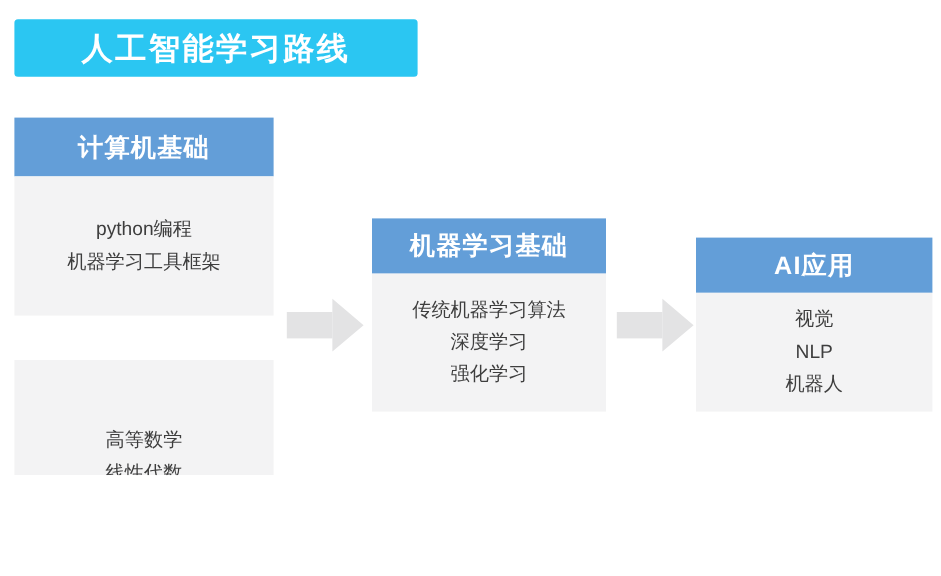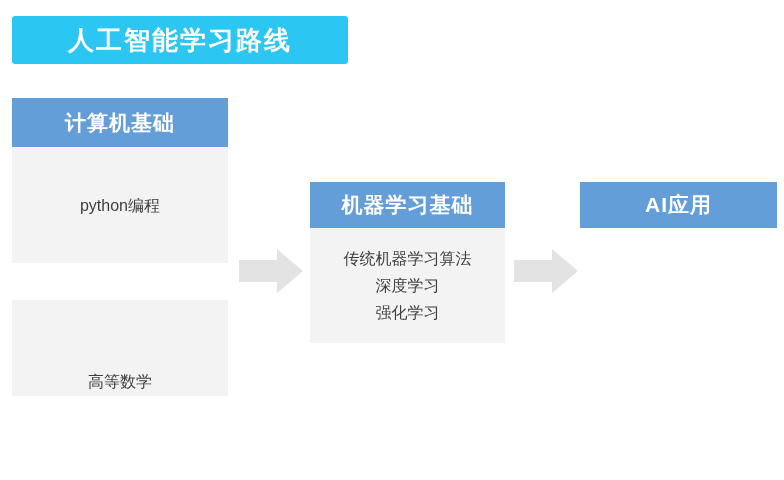--- a/index.html
+++ b/index.html
@@ -68,21 +68,21 @@
     flex: 1 1 auto;
   }
   
   .box-computer { left: 12px; top: 98px;  width: 216px; height: 165px; }
   .box-computer .box-header { height: 49px; }
   .box-math     { left: 12px; top: 300px; width: 216px; height: 162px; }
   .box-math .box-header { height: 48px; }
   .box-ml       { left: 310px; top: 182px; width: 195px; height: 161px; }
   .box-ml .box-header { height: 46px; }
   .box-ai       { left: 580px; top: 182px; width: 197px; height: 161px; }
-  .box-ai .box-header { height: 46px; }
+  .box-ai .box-header { height: 46px; margin-top: 16px; }
   
   .arrow { position: absolute; width: 64px; height: 44px; }
   .arrow-1 { left: 239px; top: 249px; }
   .arrow-2 { left: 514px; top: 249px; }
   .arrow .tail {
     position: absolute;
     left: 0; top: 11px;
     width: 38px; height: 22px;
     background: var(--arrow);
   }
@@ -107,26 +107,28 @@
 <body>
 
 <div class="canvas">
 
   <div class="title-banner">人工智能学习路线</div>
 
   <div class="box box-computer">
     <div class="box-header">计算机基础</div>
     <div class="box-body">
       <div>python编程</div>
+      <div>机器学习工具框架</div>
     </div>
   </div>
 
   <div class="box box-math">
     <div class="box-body">
       <div>高等数学</div>
+      <div>线性代数</div>
     </div>
   </div>
 
   <div class="arrow arrow-1">
     <div class="tail"></div>
     <div class="head"></div>
   </div>
 
   <div class="box box-ml">
     <div class="box-header">机器学习基础</div>
@@ -137,17 +139,22 @@
     </div>
   </div>
 
   <div class="arrow arrow-2">
     <div class="tail"></div>
     <div class="head"></div>
   </div>
 
   <div class="box box-ai">
     <div class="box-header">AI应用</div>
+    <div class="box-body">
+      <div>视觉</div>
+      <div>NLP</div>
+      <div>机器人</div>
+    </div>
   </div>
 
   <div class="artifact"></div>
 
 </div>
 
 </body></html>

